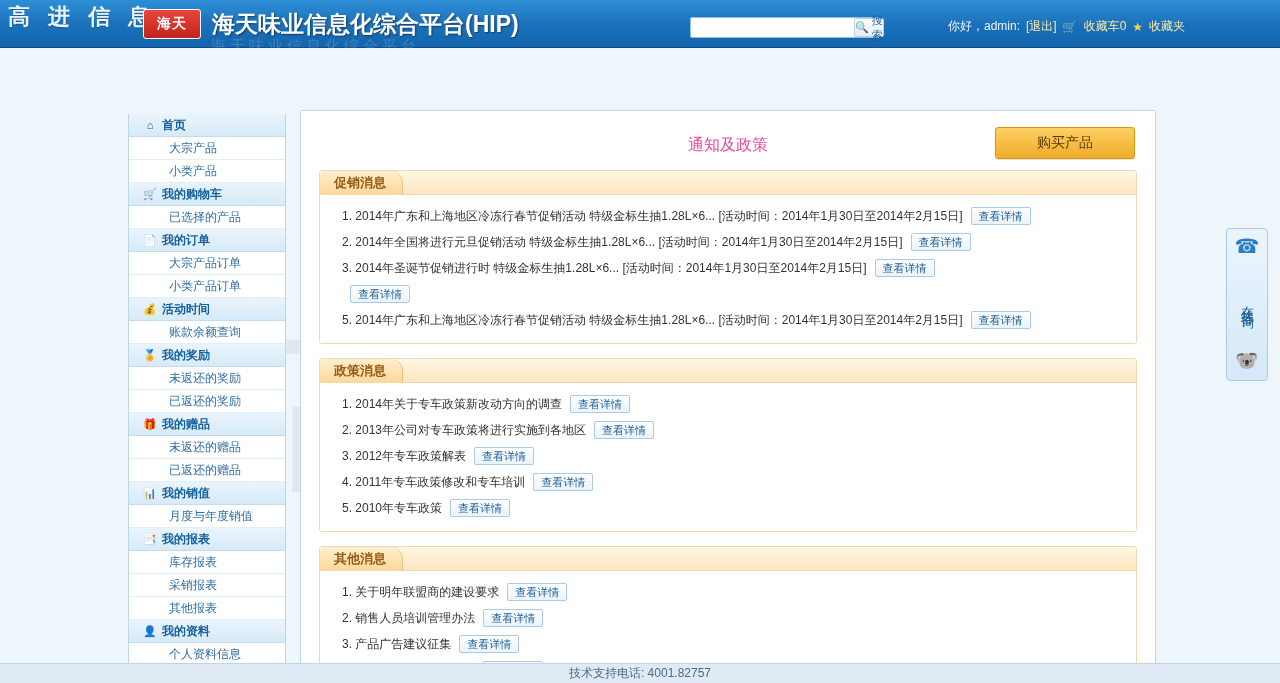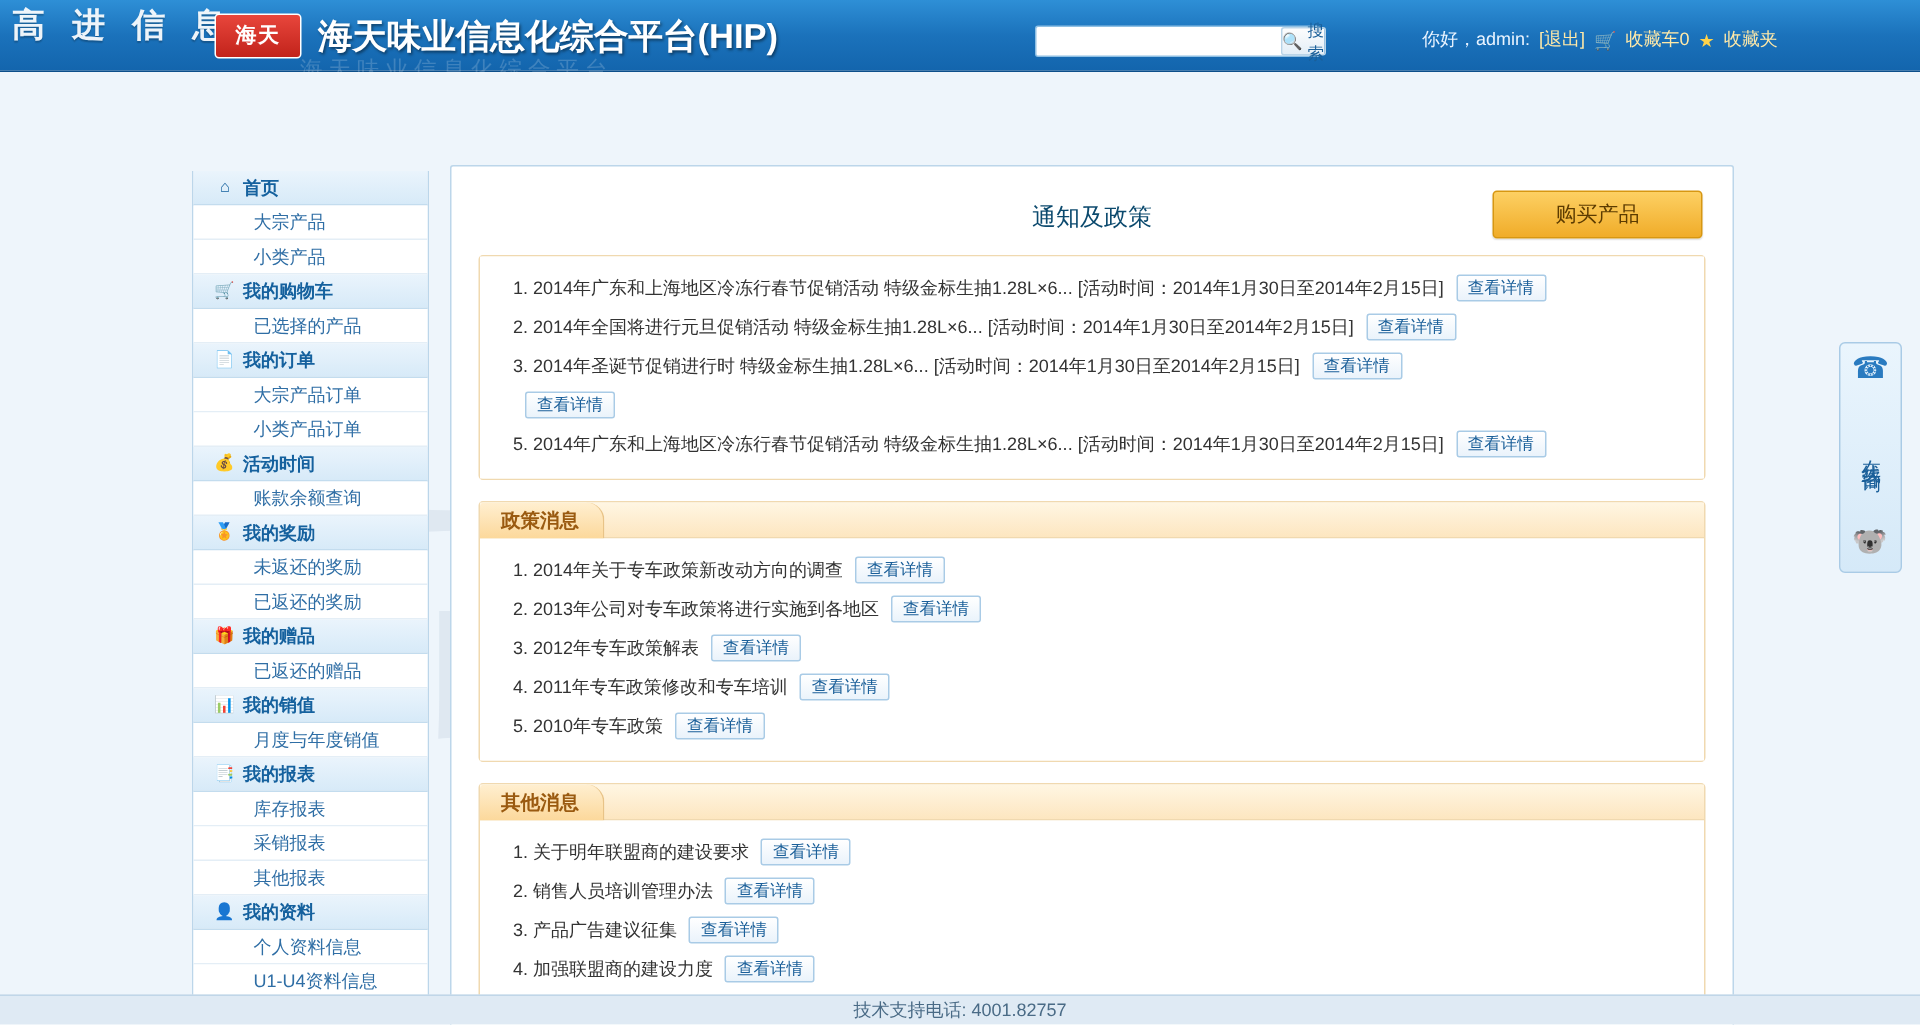--- a/index.html
+++ b/index.html
@@ -89,21 +89,21 @@
     color: #eaf4ff;
     font-size: 12px;
     display: flex; align-items: center; gap: 6px;
     white-space: nowrap;
   }
   .user-area .lnk { color: #ffe9a8; cursor: pointer; }
   .user-area .cart-ico { color: #ffd24a; }
   .user-area .star { color: #ffd24a; }
   .topbar-wave {
     position: absolute;
-    left: 200px; bottom: -6px;
+    left: 211px; bottom: -6px;
     width: 420px; height: 16px;
     color: rgba(255,255,255,.18);
     font-size: 15px;
     overflow: hidden;
     letter-spacing: 4px;
     white-space: nowrap;
   }
 
   
   .page {
@@ -169,21 +169,21 @@
     left: 300px; top: 62px;
     width: 856px;
     height: 583px;
     background: #fff;
     border: 1px solid #bcd6ea;
     border-radius: 2px;
   }
   .content-title {
     text-align: center;
     font-size: 16px;
-    color: #0c4a6e;
+    color: #ec4899;
     padding-top: 24px;
     font-weight: normal;
   }
   .buy-btn {
     position: absolute;
     right: 20px; top: 16px;
     width: 140px; height: 32px;
     background: linear-gradient(to bottom,#fdd063,#f0ac29);
     border: 1px solid #d79712;
     border-radius: 3px;
@@ -334,20 +334,21 @@
       <div class="nav-group-head">
         <span class="gico">🏅</span>
         <span>我的奖励</span>
       </div>
       <div class="nav-sub">未返还的奖励</div>
       <div class="nav-sub">已返还的奖励</div>
       <div class="nav-group-head">
         <span class="gico">🎁</span>
         <span>我的赠品</span>
       </div>
+      <div class="nav-sub">未返还的赠品</div>
       <div class="nav-sub">已返还的赠品</div>
       <div class="nav-group-head">
         <span class="gico">📊</span>
         <span>我的销值</span>
       </div>
       <div class="nav-sub">月度与年度销值</div>
       <div class="nav-group-head">
         <span class="gico">📑</span>
         <span>我的报表</span>
       </div>
@@ -360,20 +361,23 @@
       </div>
       <div class="nav-sub">个人资料信息</div>
       <div class="nav-sub">U1-U4资料信息</div>
     </div>
 
   <div class="content">
     <div class="buy-btn">购买产品</div>
     <div class="content-title">通知及政策</div>
     <div id="panels">
         <div class="panel">
+          <div class="panel-head">
+            <div class="panel-tab">促销消息</div>
+          </div>
           <div class="panel-body">
             <div class="row">
               <span class="txt">1. 2014年广东和上海地区冷冻行春节促销活动  特级金标生抽1.28L×6... [活动时间：2014年1月30日至2014年2月15日]</span>
               <span class="detail-btn">查看详情</span>
             </div>
             <div class="row">
               <span class="txt">2. 2014年全国将进行元旦促销活动  特级金标生抽1.28L×6... [活动时间：2014年1月30日至2014年2月15日]</span>
               <span class="detail-btn">查看详情</span>
             </div>
             <div class="row">

